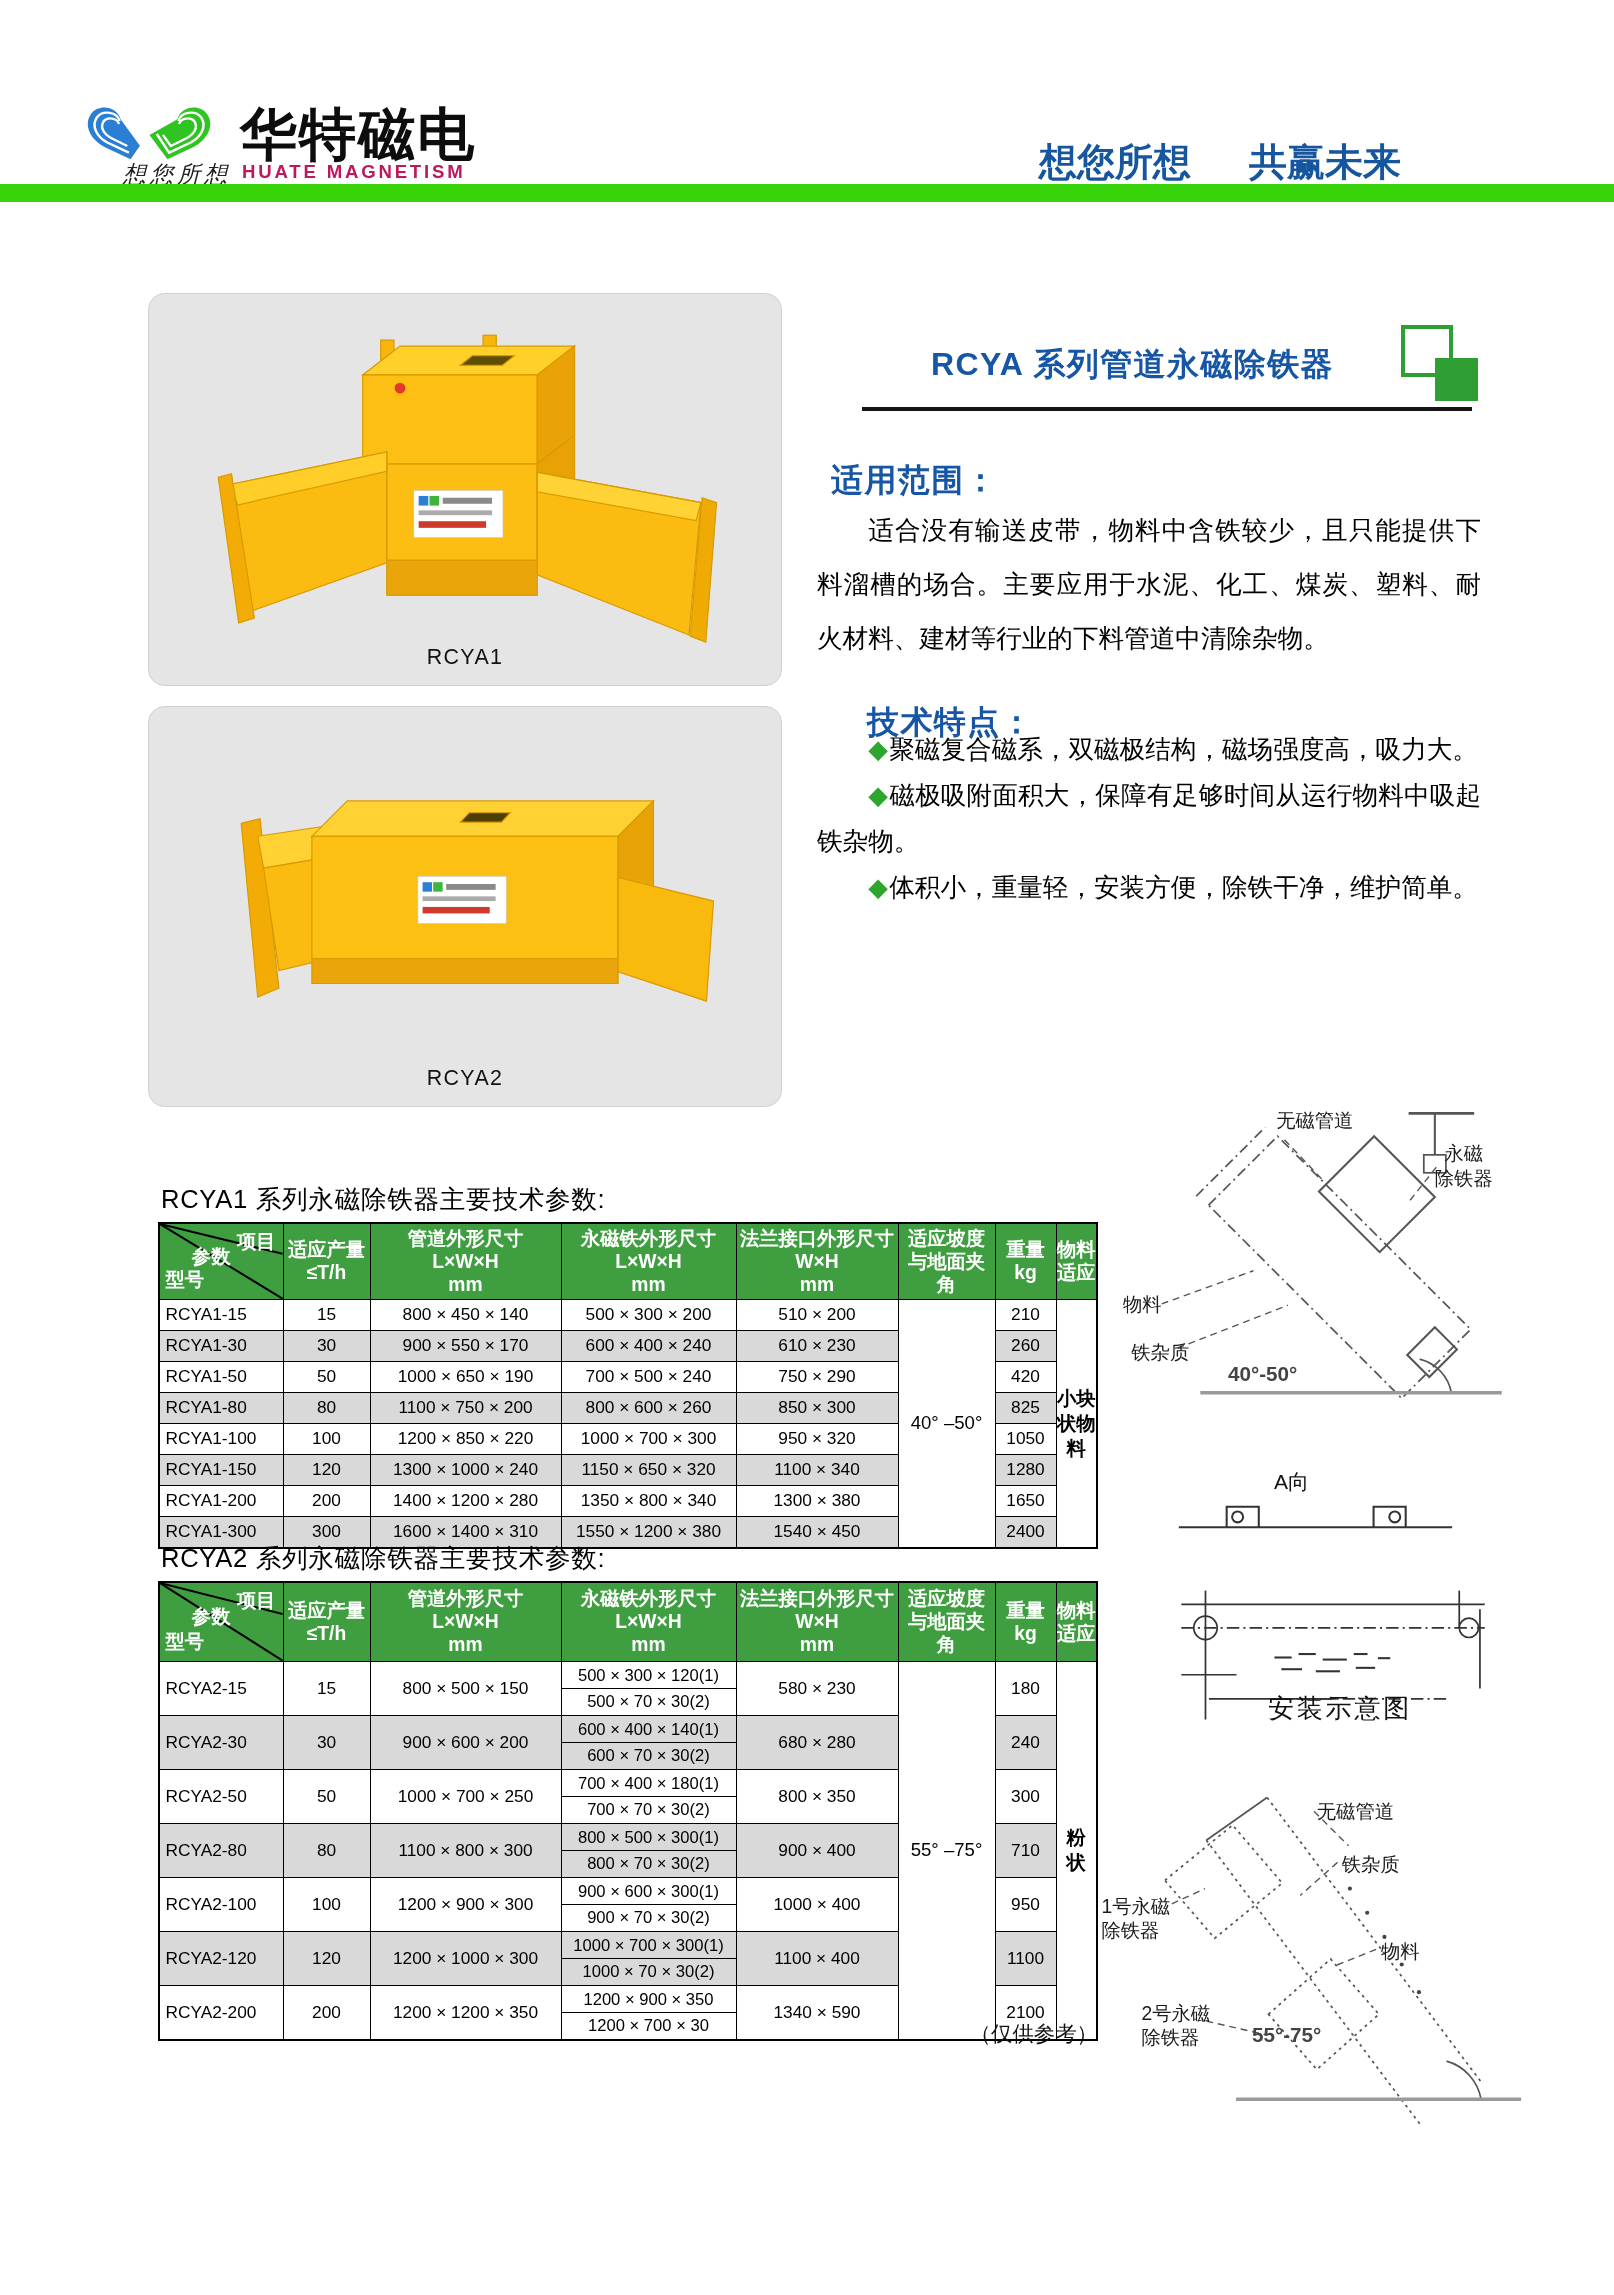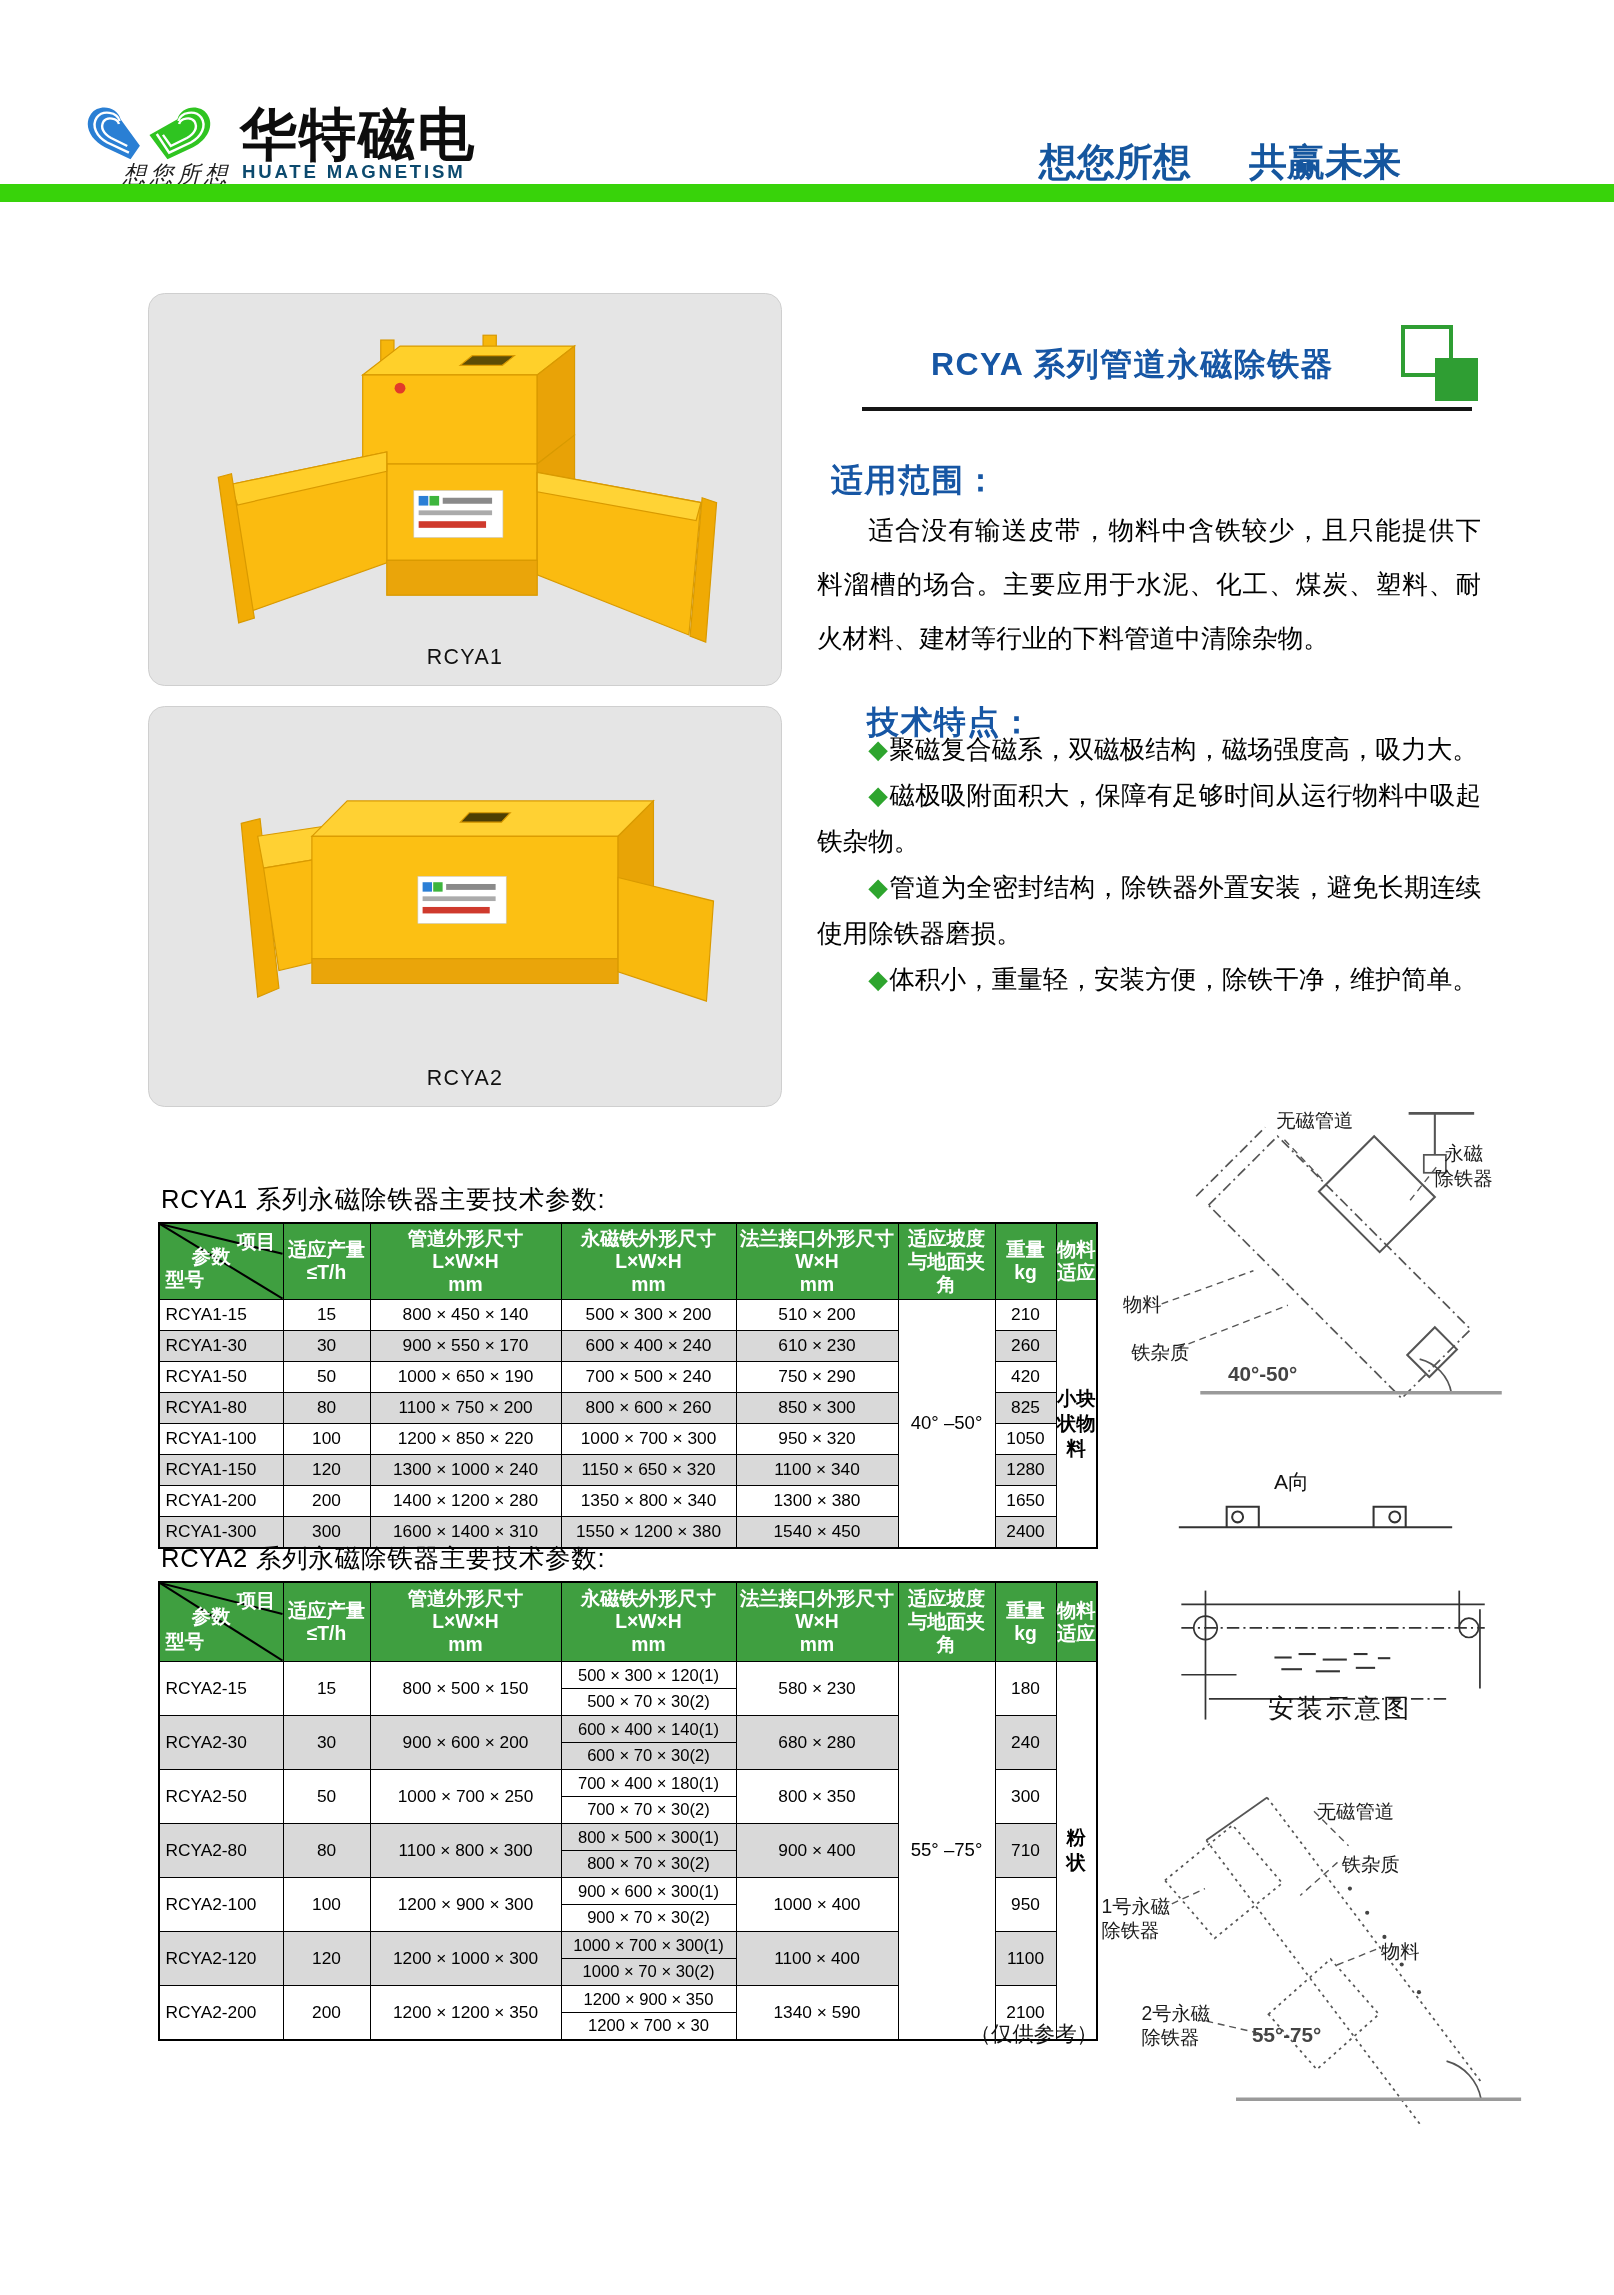--- a/index.html
+++ b/index.html
@@ -3,21 +3,21 @@
 <meta charset="utf-8">
 <style>
   html,body{margin:0;padding:0;background:#888;}
   .page{position:relative;width:1615px;height:2295px;background:#ffffff;overflow:hidden;
         font-family:"Liberation Sans","DejaVu Sans",sans-serif;color:#000;}
   .abs{position:absolute;}
 
   
   .brand-cn{left:240px;top:97px;font-size:57px;font-weight:bold;color:#0d0d0d;letter-spacing:2.1px;}
   .callig{left:123px;top:159px;font-size:23px;font-family:"DejaVu Serif",serif;font-style:italic;color:#222;letter-spacing:4.1px;}
-  .brand-en{left:242px;top:161px;font-size:18.6px;font-weight:bold;color:#0c4a6e;letter-spacing:2.8px;}
+  .brand-en{left:242px;top:161px;font-size:18.6px;font-weight:bold;color:#be185d;letter-spacing:2.8px;}
   .slogan{left:1039px;top:137px;font-size:38px;font-weight:bold;color:#15569e;white-space:nowrap;}
   .slogan .s2{margin-left:58px;}
   .green-bar{left:0;top:184px;width:1615px;height:18px;background:#38d30a;}
 
   
   .card{background:#e5e5e5;border:1.4px solid #cfcfcf;border-radius:16.6px;}
   .card1{left:148px;top:293px;width:632px;height:391px;}
   .card2{left:148px;top:706px;width:632px;height:399px;}
   .machine{position:absolute;left:50%;transform:translateX(-50%);top:28px;}
   .plabel{position:absolute;bottom:15px;width:100%;text-align:center;font-size:21.4px;color:#111;letter-spacing:1.4px;}
@@ -160,21 +160,20 @@
   <div class="abs sq-solid"></div>
   <div class="abs rule"></div>
 
   <h2 class="abs sec-h scope-h">适用范围：</h2>
   <p class="abs scope-p">适合没有输送皮带，物料中含铁较少，且只能提供下料溜槽的场合。主要应用于水泥、化工、煤炭、塑料、耐火材料、建材等行业的下料管道中清除杂物。</p>
 
   <h2 class="abs sec-h feat-h">技术特点：</h2>
   <div class="abs features">
       <p class="feature"><span class="diamond">◆</span><span class="ftext">聚磁复合磁系，双磁极结构，磁场强度高，吸力大。</span></p>
       <p class="feature"><span class="diamond">◆</span><span class="ftext">磁极吸附面积大，保障有足够时间从运行物料中吸起铁杂物。</span></p>
-      <p class="feature"><span class="diamond">◆</span><span class="ftext">管道为全密封结构，除铁器外置安装，避免长期连续使用除铁器磨损。</span></p>
       <p class="feature"><span class="diamond">◆</span><span class="ftext">体积小，重量轻，安装方便，除铁干净，维护简单。</span></p>
     </div>
 
   <div class="abs t-title t1-title">RCYA1 系列永磁除铁器主要技术参数:</div>
   <table class="abs ptable" id="table1">
     <colgroup>
       <col style="width:124px">
         <col style="width:87px">
         <col style="width:191px">
         <col style="width:175px">

